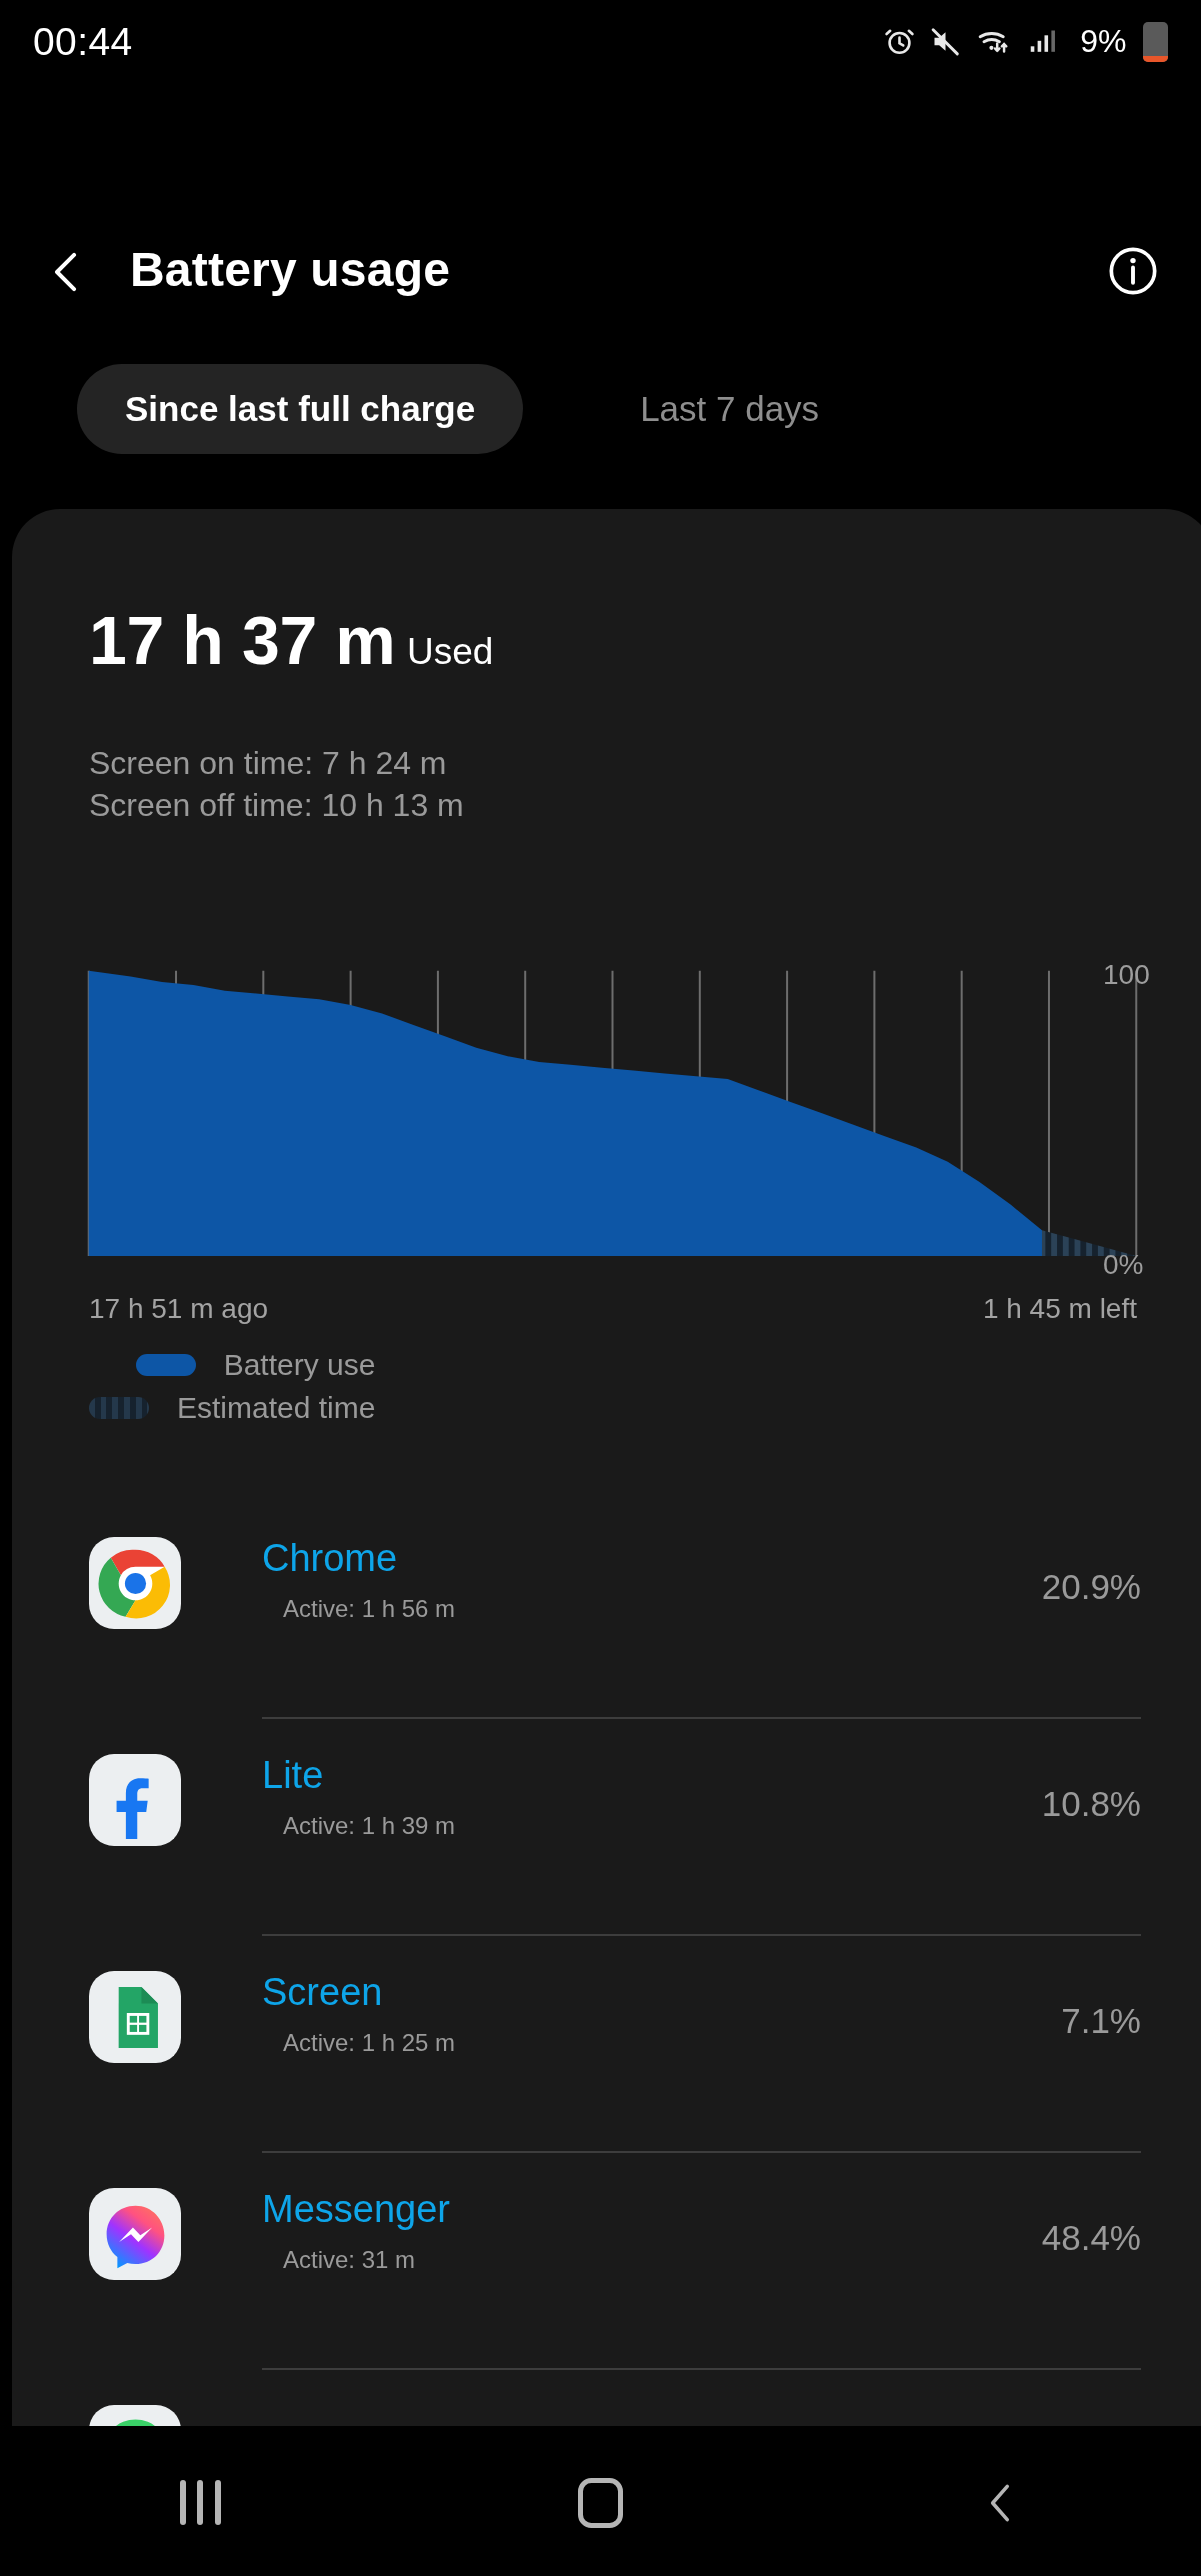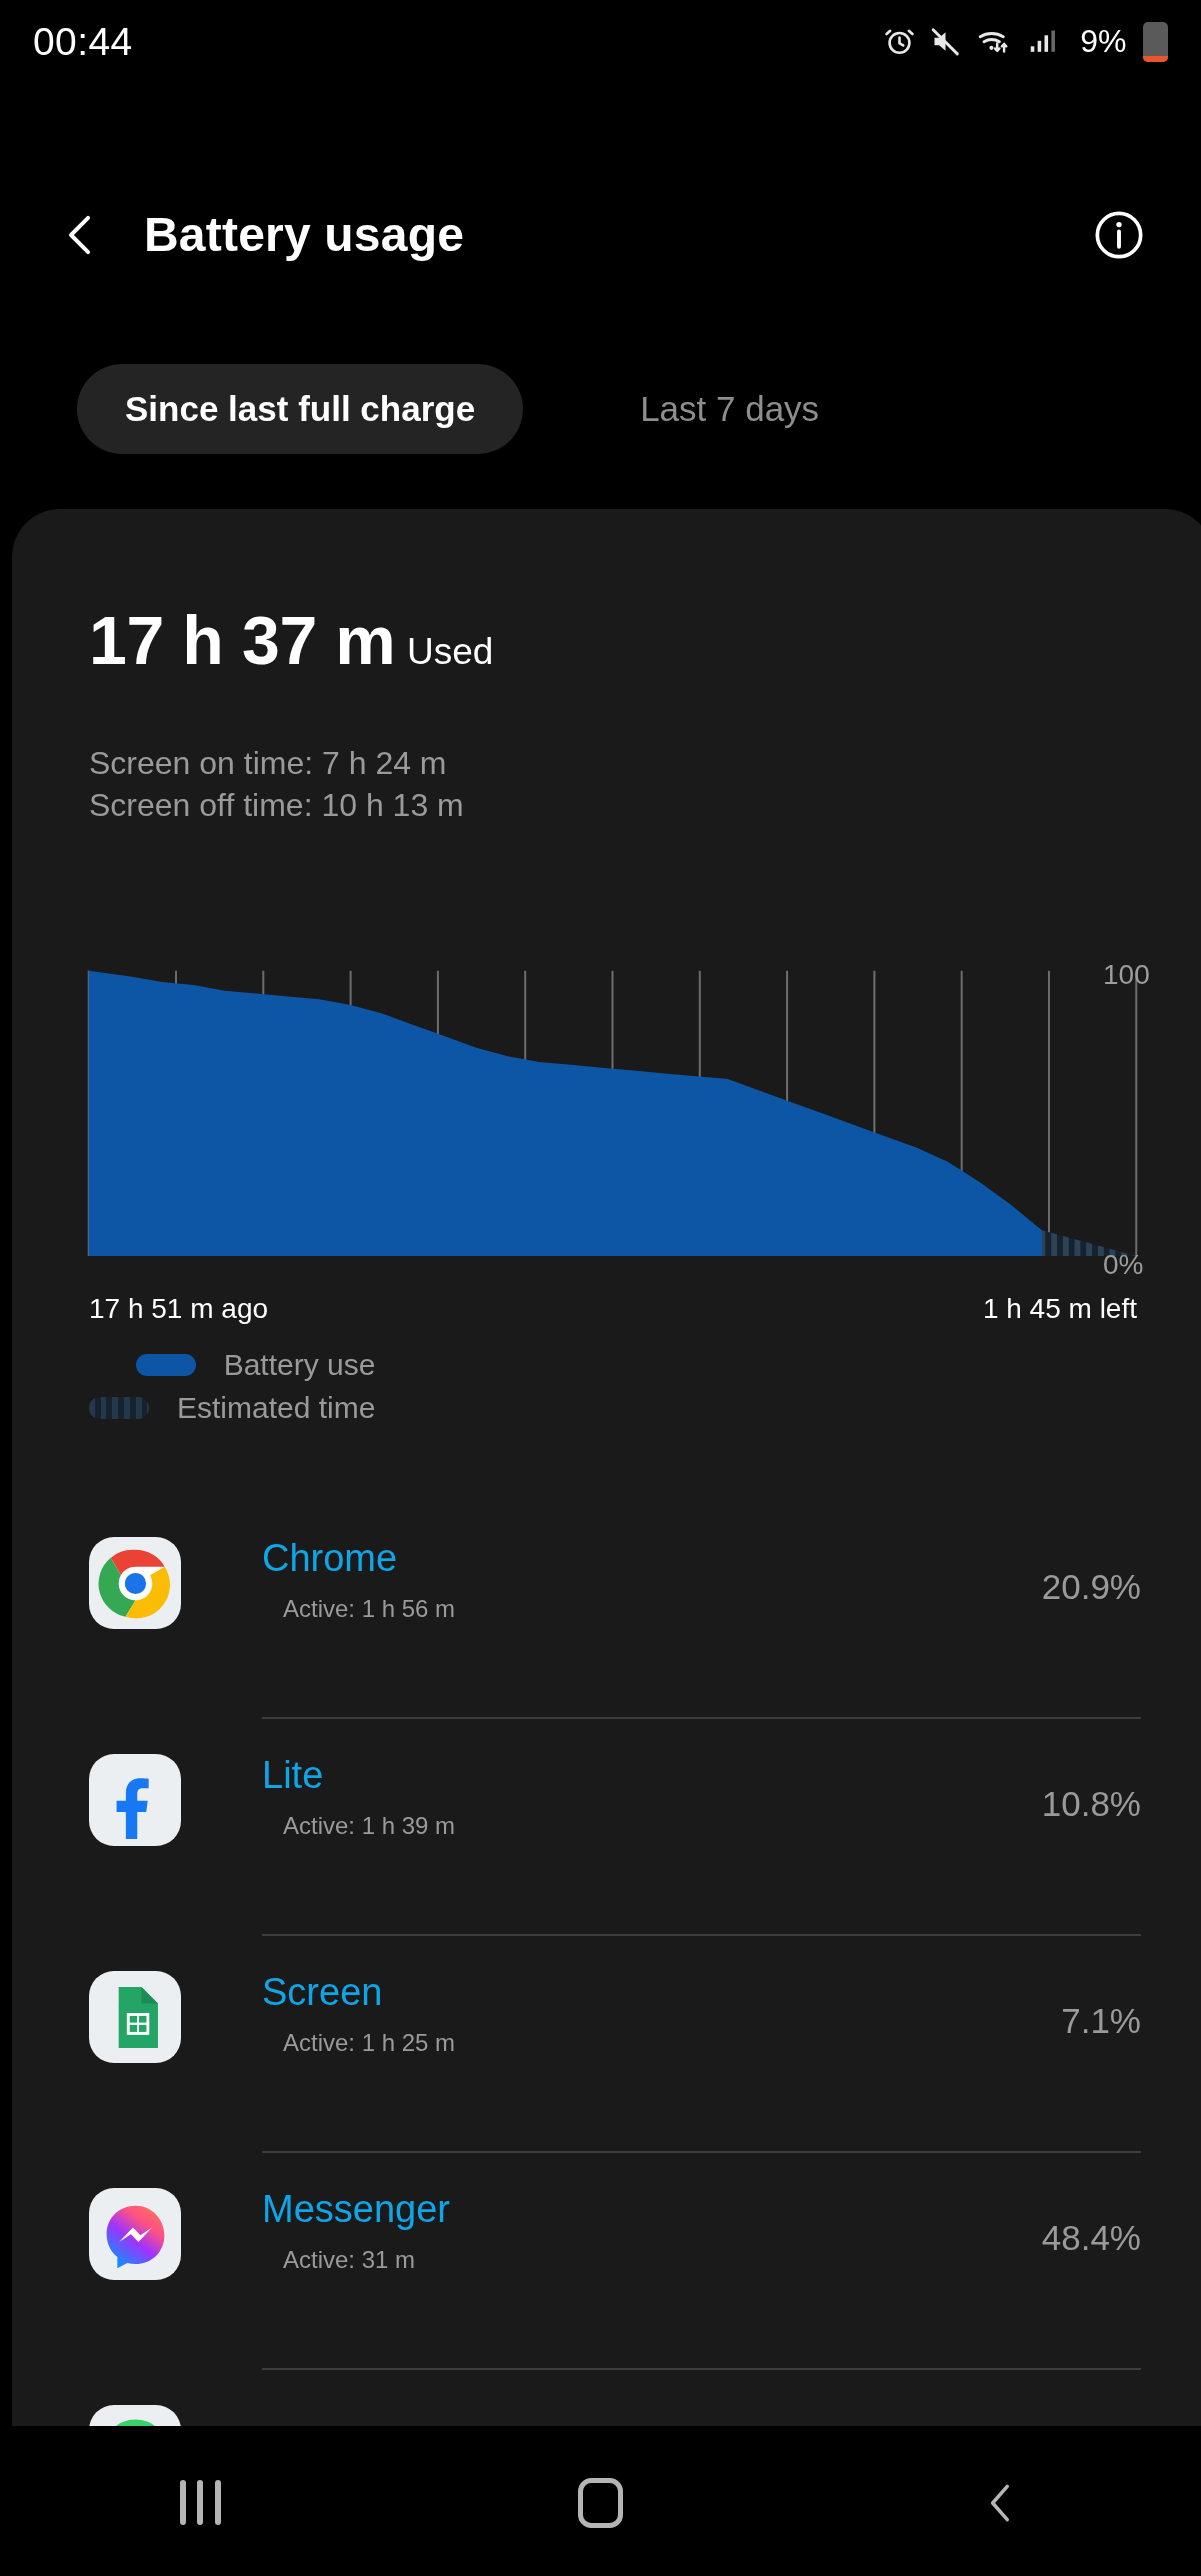--- a/index.html
+++ b/index.html
@@ -26,21 +26,21 @@
   }
   .batt-shell::before {
     content:""; position:absolute; top:-5.8px; left:7.5px; width:10px; height:6.7px;
     border-radius:2.5px 2.5px 0 0; background:#5a5a5a;
   }
   .batt-fill { position:absolute; bottom:0; left:0; width:100%; background:#e8562a; }
 
   
   .appbar {
     position:absolute; top:172px; left:0; width:1201px; height:125px;
-    display:flex; align-items:center; padding:0 56px;
+    display:flex; align-items:flex-end; padding:0 42px;
   }
   .back-chevron { width:50px; height:50px; flex:0 0 auto; cursor:pointer; }
   .page-title {
     color:#fff; font-size:48px; font-weight:bold; margin-left:38px;
     letter-spacing:0.2px;
   }
   .info-btn { margin-left:auto; width:52px; height:52px; cursor:pointer; }
 
   
   .tabs { position:absolute; top:364px; left:0; width:1201px; height:110px; display:flex; }
@@ -65,21 +65,21 @@
   
   .chart-wrap { position:absolute; top:450px; left:0; width:1201px; }
   .chart-svg { display:block; }
   .axis-label { position:absolute; color:#9d9d9d; font-size:28px; }
   .lbl-100 { top:0px; left:1091px; }
   .lbl-0    { top:290px; left:1091px; }
   .range-row {
     position:absolute; top:334px; left:77px; width:1048px;
     display:flex; justify-content:space-between;
   }
-  .range-row span { color:#ffffff; font-size:28px; }
+  .range-row span { color:#a3a3a3; font-size:28px; }
 
   
   .legend { position:absolute; top:834px; left:77px; }
   .legend-row { display:flex; align-items:center; height:43px;justify-content:flex-end; }
   .swatch { width:60px; height:22px; border-radius:11px; flex:0 0 auto; }
   .sw-battery { background:#0d56a6; }
   .sw-estimated {
     background:repeating-linear-gradient(90deg,#24384b 0 5.8px,#16222e 5.8px 11.7px);
   }
   .legend-label { color:#9a9a9a; font-size:30px; margin-left:28px; }

